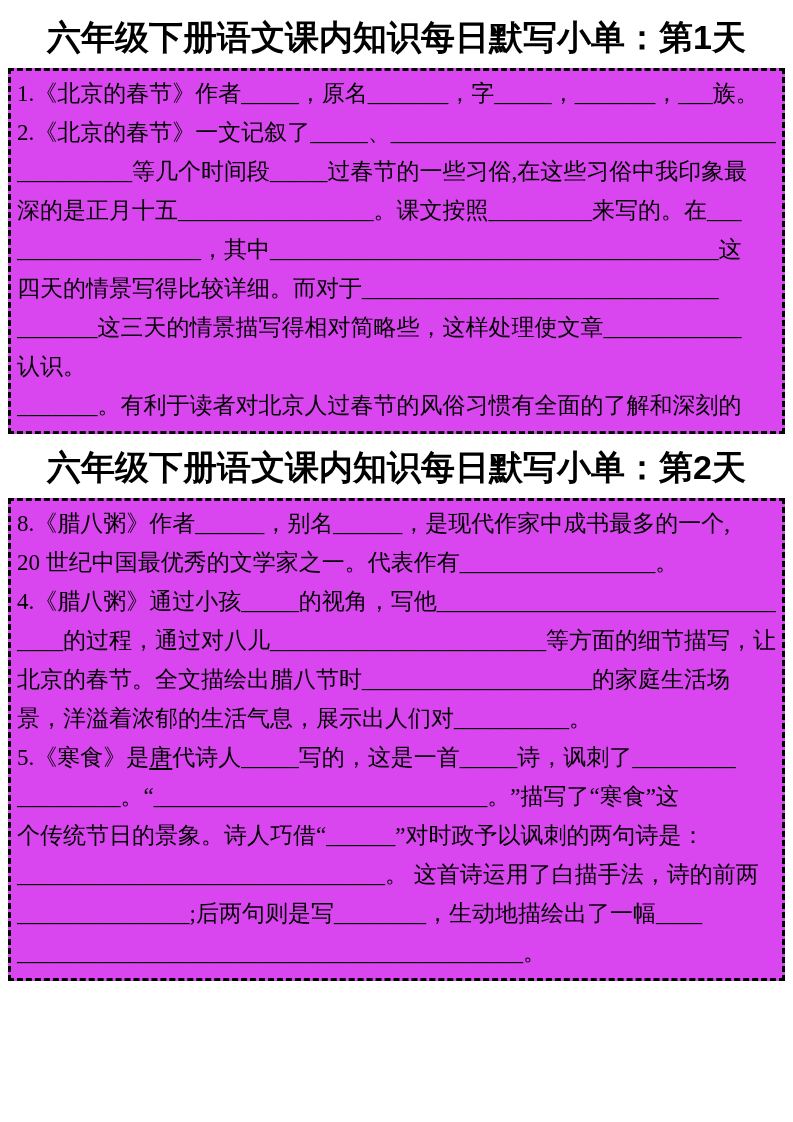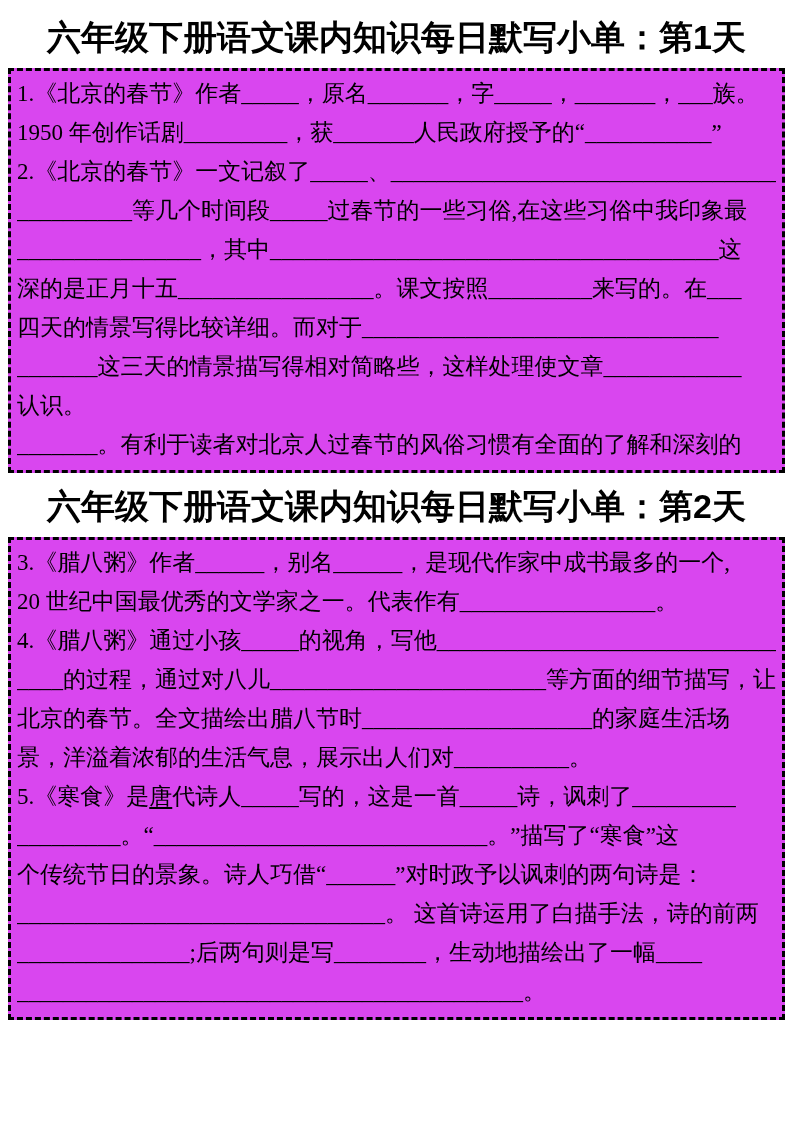--- a/index.html
+++ b/index.html
@@ -51,36 +51,35 @@
 </style>
 </head>
 <body>
 
 <div class="page">
 
   <section>
     <h1 class="sheet-title">六年级下册语文课内知识每日默写小单：第1天</h1>
     <div class="question-box">
         <div class="text-line">1.《北京的春节》作者_____，原名_______，字_____，_______，___族。</div>
-        <div class="text-line">1950 年创作话剧_________，获_______人民政府授予的“___________”</div>
         <div class="text-line">2.《北京的春节》一文记叙了_____、___________________________________</div>
         <div class="text-line">__________等几个时间段_____过春节的一些习俗,在这些习俗中我印象最</div>
+        <div class="text-line">深的是正月十五_________________。课文按照_________来写的。在___</div>
         <div class="text-line">________________，其中_______________________________________这</div>
-        <div class="text-line">深的是正月十五_________________。课文按照_________来写的。在___</div>
         <div class="text-line">四天的情景写得比较详细。而对于_______________________________</div>
         <div class="text-line">_______这三天的情景描写得相对简略些，这样处理使文章____________</div>
         <div class="text-line">认识。</div>
         <div class="text-line">_______。有利于读者对北京人过春节的风俗习惯有全面的了解和深刻的</div>
       </div>
   </section>
 
   <section>
     <h1 class="sheet-title">六年级下册语文课内知识每日默写小单：第2天</h1>
     <div class="question-box">
-        <div class="text-line">3.《腊八粥》作者______，别名______，是现代作家中成书最多的一个,</div>
+        <div class="text-line">8.《腊八粥》作者______，别名______，是现代作家中成书最多的一个,</div>
         <div class="text-line">20 世纪中国最优秀的文学家之一。代表作有_________________。</div>
         <div class="text-line">4.《腊八粥》通过小孩_____的视角，写他______________________________</div>
         <div class="text-line">____的过程，通过对八儿________________________等方面的细节描写，让</div>
         <div class="text-line">北京的春节。全文描绘出腊八节时____________________的家庭生活场</div>
         <div class="text-line">景，洋溢着浓郁的生活气息，展示出人们对__________。</div>
         <div class="text-line">5.《寒食》是<u>唐</u>代诗人_____写的，这是一首_____诗，讽刺了_________</div>
         <div class="text-line">_________。“_____________________________。”描写了“寒食”这</div>
         <div class="text-line">个传统节日的景象。诗人巧借“______”对时政予以讽刺的两句诗是：</div>
         <div class="text-line">________________________________。 这首诗运用了白描手法，诗的前两</div>
         <div class="text-line">_______________;后两句则是写________，生动地描绘出了一幅____</div>

